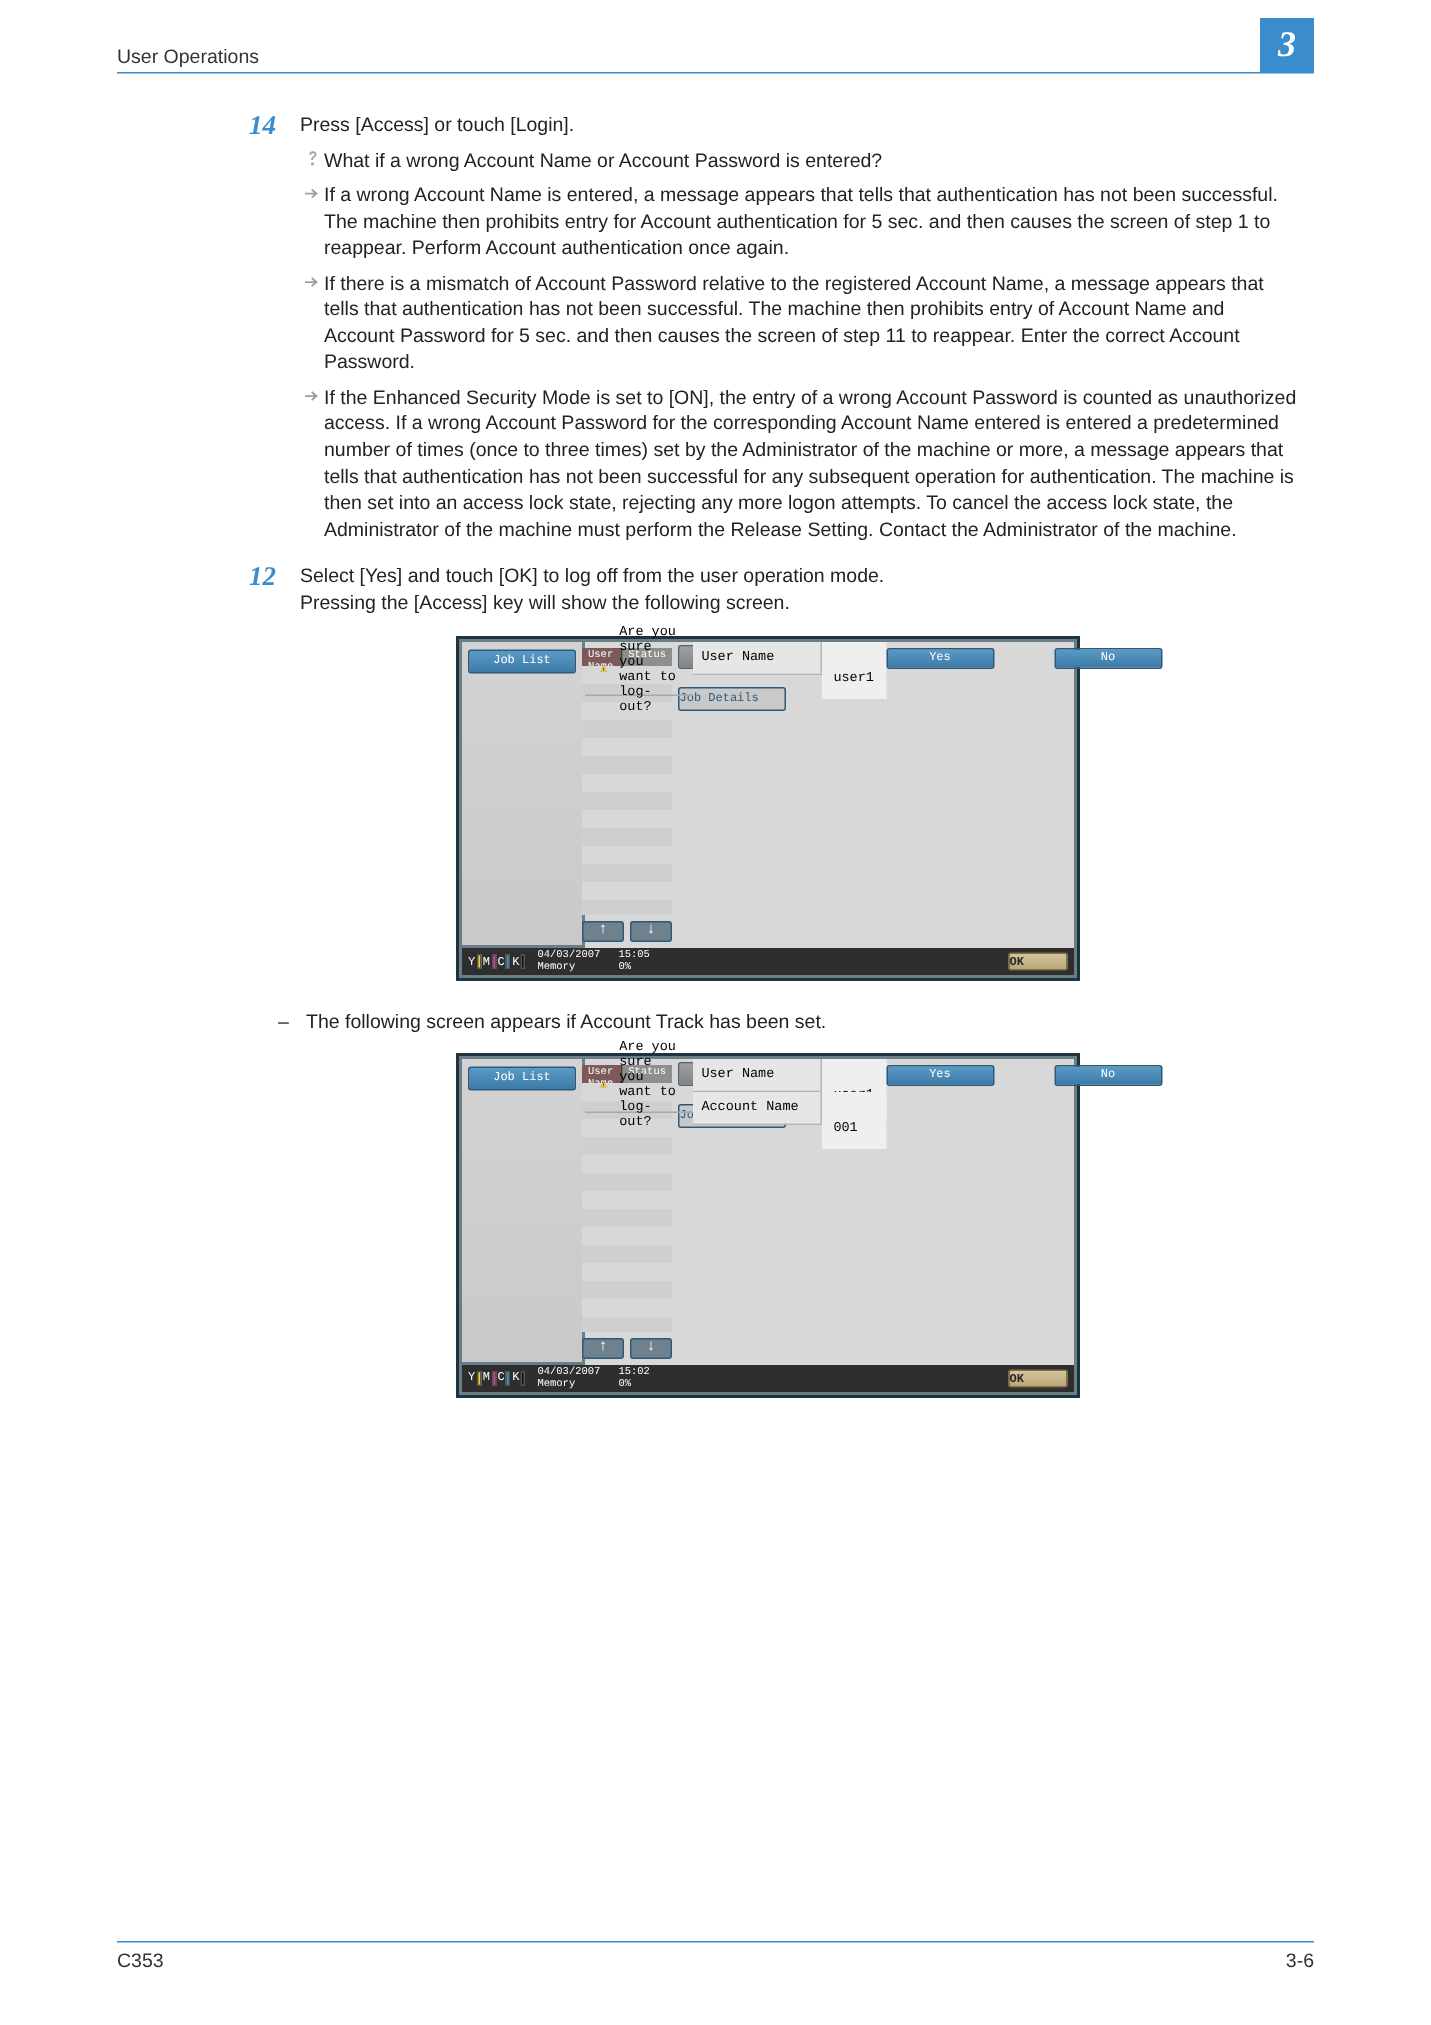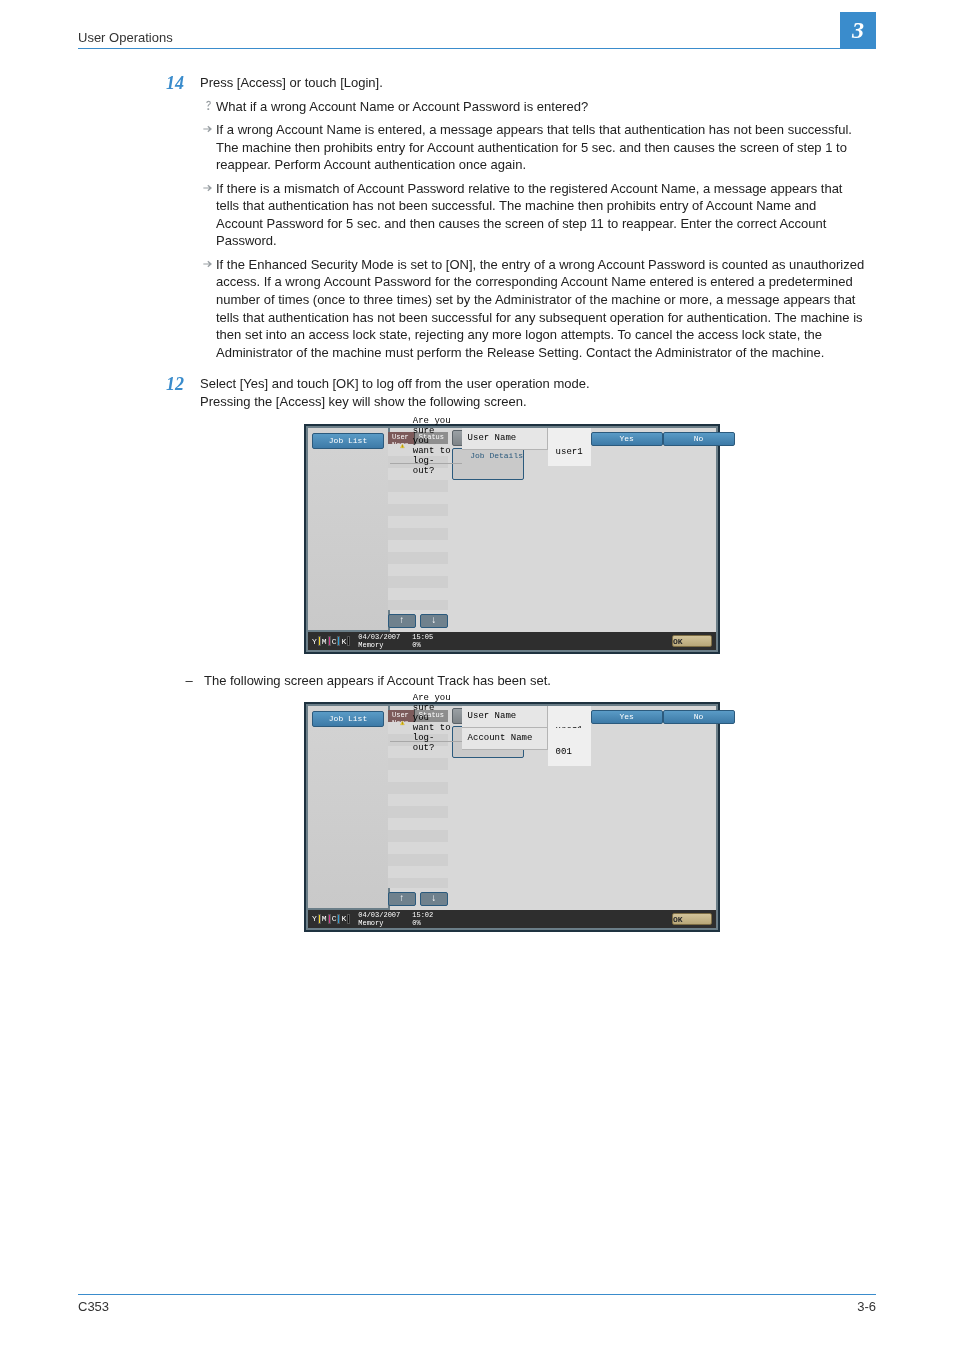--- a/index.html
+++ b/index.html
@@ -92,36 +92,36 @@
     border-radius:2px;color:#fff;font-size:10px;text-align:center;line-height:12px;
   }
   .panel-left-bot{padding:0 4px 4px 4px;}
   .pbtn-muted{
     display:block;width:72px;height:16px;margin:2px auto 0;
     background:linear-gradient(#9aa0a4,#7e8488);
     border:1px solid #5a6268;border-radius:2px;
     color:#e8e8e8;font-size:8px;text-align:left;line-height:14px;padding-left:44px;
   }
   .pbtn-outline{
-    display:block;width:72px;height:32px;margin:2px auto 0;
+    display:block;width:72px;height:16px;margin:12px auto 0;
     background:#c9c9c9;border:1px solid #2b5a7d;border-radius:2px;
-    color:#2b5a7d;font-size:8px;text-align:right;line-height:14px;
+    color:#2b5a7d;font-size:8px;text-align:left;line-height:14px;
   }
 
   .panel-right{flex:1;display:flex;flex-direction:row;}
   .pr-top{display:flex;align-items:center;gap:8px;padding:6px 10px;height:36px;
     border-bottom:1px solid #a8a8a8;}
   .warn-tri{width:22px;height:22px;}
   .pr-msg{font-size:9px;}
   .pr-fields{flex:1;padding:0;}
   .pr-row{display:flex;height:22px;border-bottom:1px solid #b4b4b4;}
   .pr-row .lab{width:86px;padding:5px 6px;background:#e6e6e6;border-right:1px solid #b4b4b4;}
   .pr-row .val{flex:1;padding:19px 8px;background:#efefef;}
   .pr-blank{flex:1;background:#dedede;}
-  .pr-buttons{display:flex;justify-content:center;padding:4px 0;height:22px;}
+  .pr-buttons{display:flex;justify-content:center;gap:40px;padding:4px 0;height:22px;}
   .pr-btn{
     width:72px;height:14px;border-radius:2px;font-size:8px;
     text-align:center;line-height:12px;color:#fff;
     background:linear-gradient(#5a9bc6,#3d7aa7);border:1px solid #2b5a7d;
   }
 
   .panel-footer{
     height:18px;background:#2e2e2e;display:flex;align-items:center;
     padding:0 4px;gap:2px;color:#fff;font-size:7px;
   }

